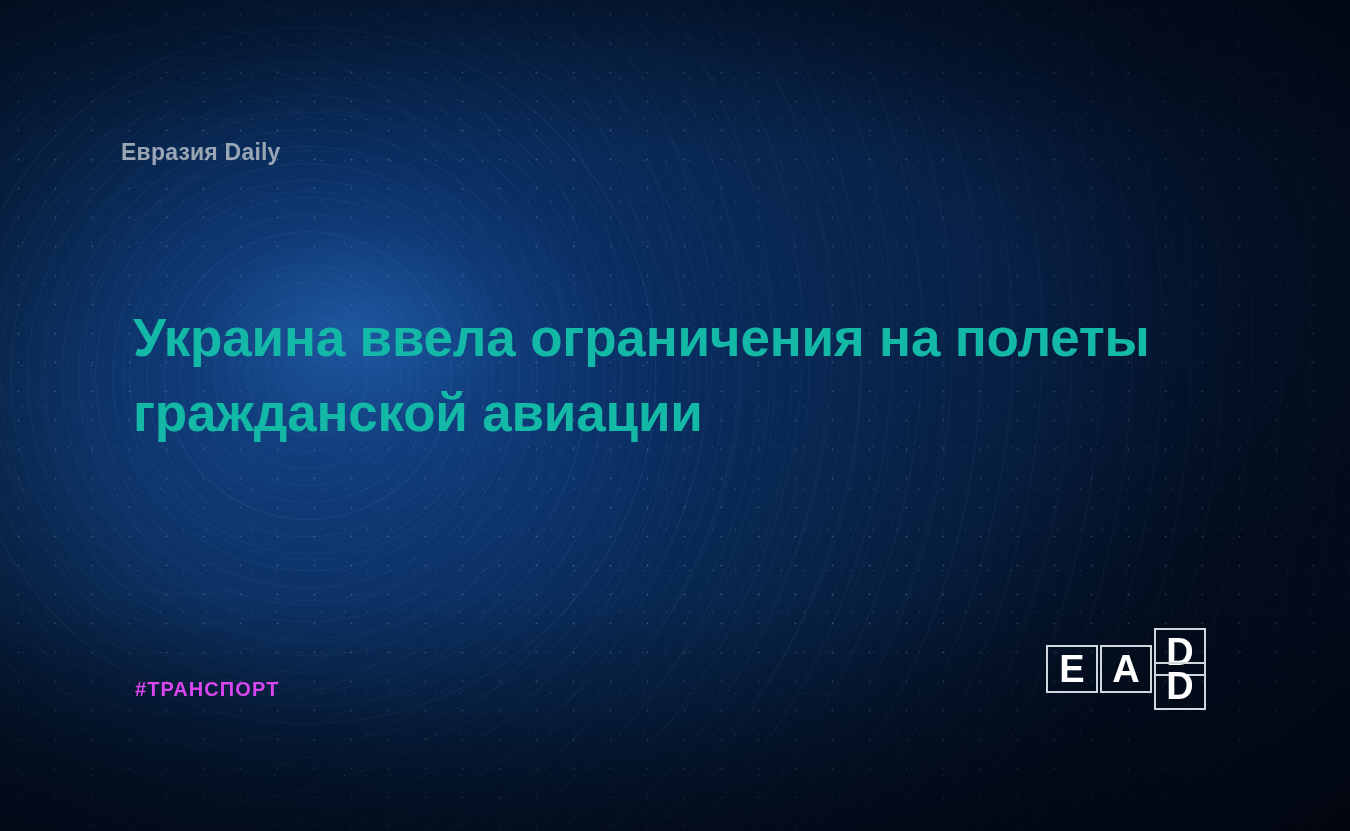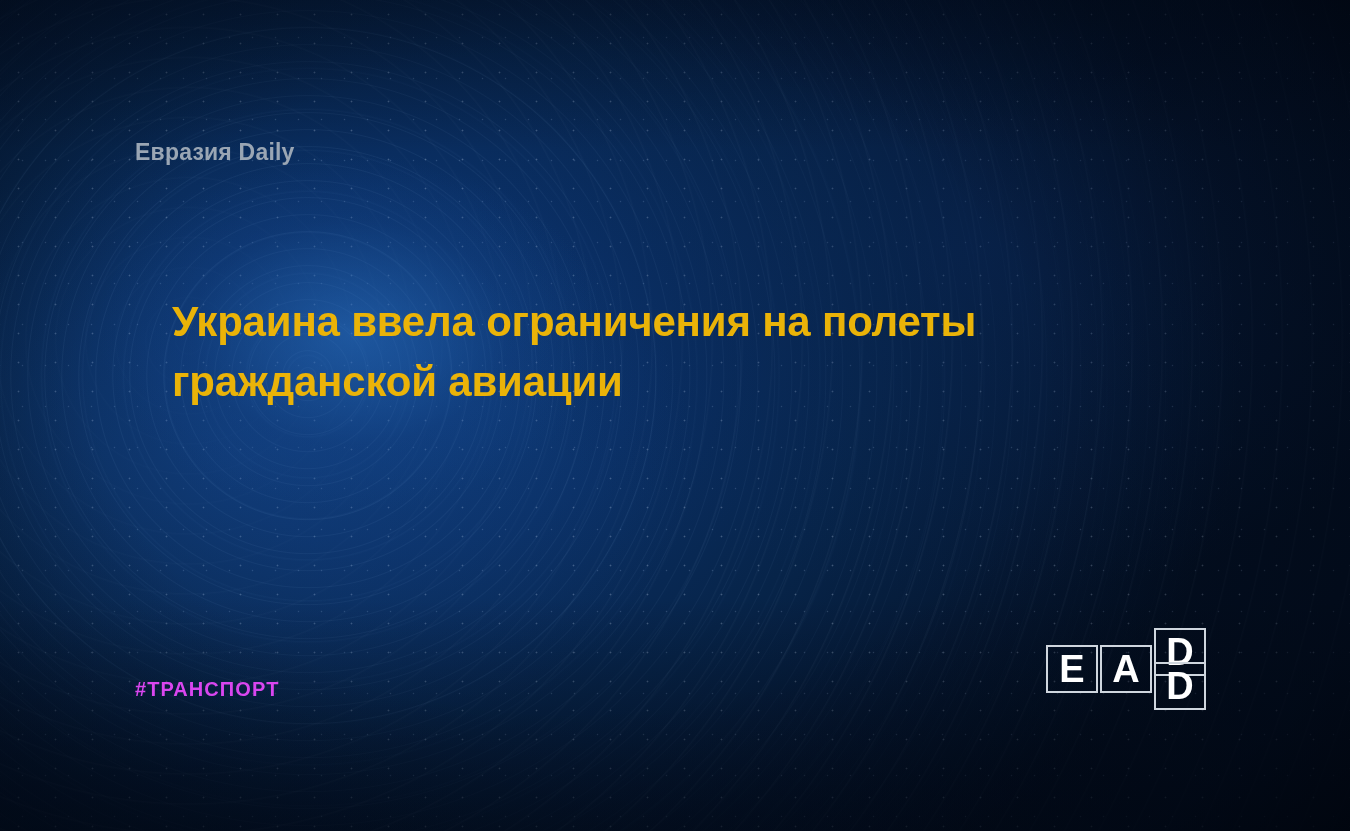--- a/index.html
+++ b/index.html
@@ -84,38 +84,37 @@
     background-position: 0 0, 11px 17px;
   }
 
   
   .content {
     position: absolute;
     inset: 0;
   }
   .brand {
     position: absolute;
-    left: 135px;
+    left: 121px;
     top: 139px;
     font-size: 23px;
     font-weight: bold;
     color: #9aa6b4;
     letter-spacing: 0.2px;
   }
   .headline {
     position: absolute;
     left: 133px;
     top: 264px;
     width: 1060px;
-    font-size: 42px;
+    font-size: 53px;
     line-height: 1.42;
     font-weight: bold;
-    color: #eab308;
+    color: #14b8a6;
     letter-spacing: -0.2px;
-    margin-left: 39px;
   }
   .tag {
     position: absolute;
     left: 135px;
     top: 678px;
     font-size: 20px;
     font-weight: bold;
     color: #d946ef;
     letter-spacing: 1.1px;
   }

